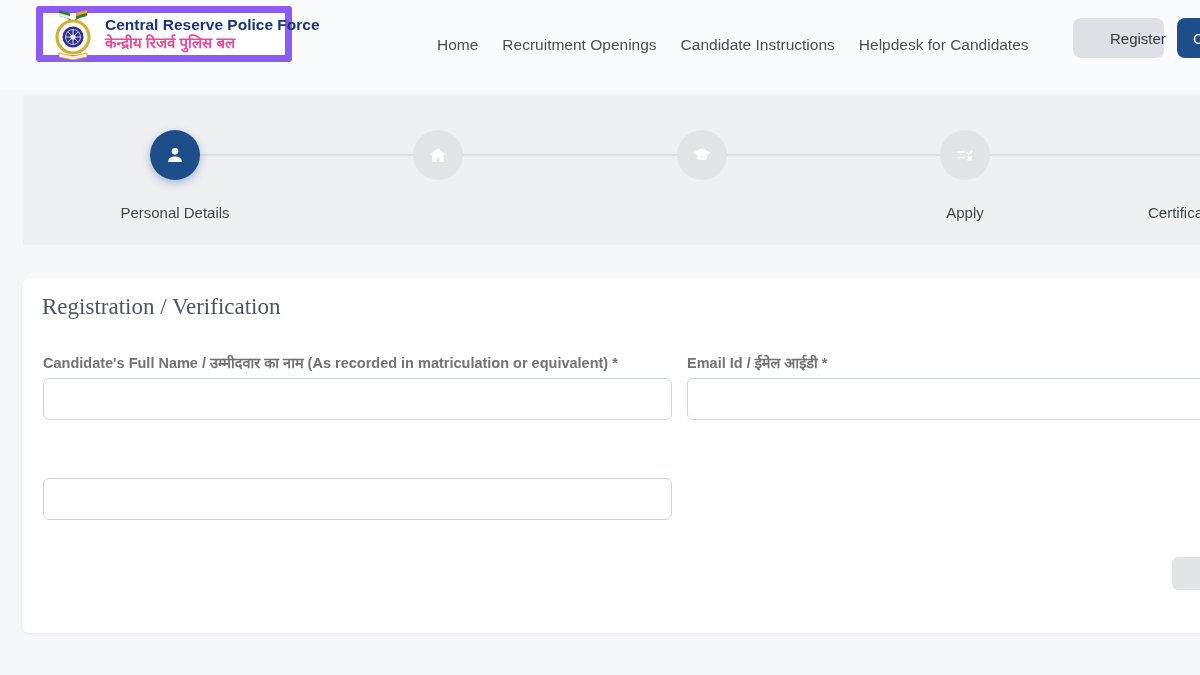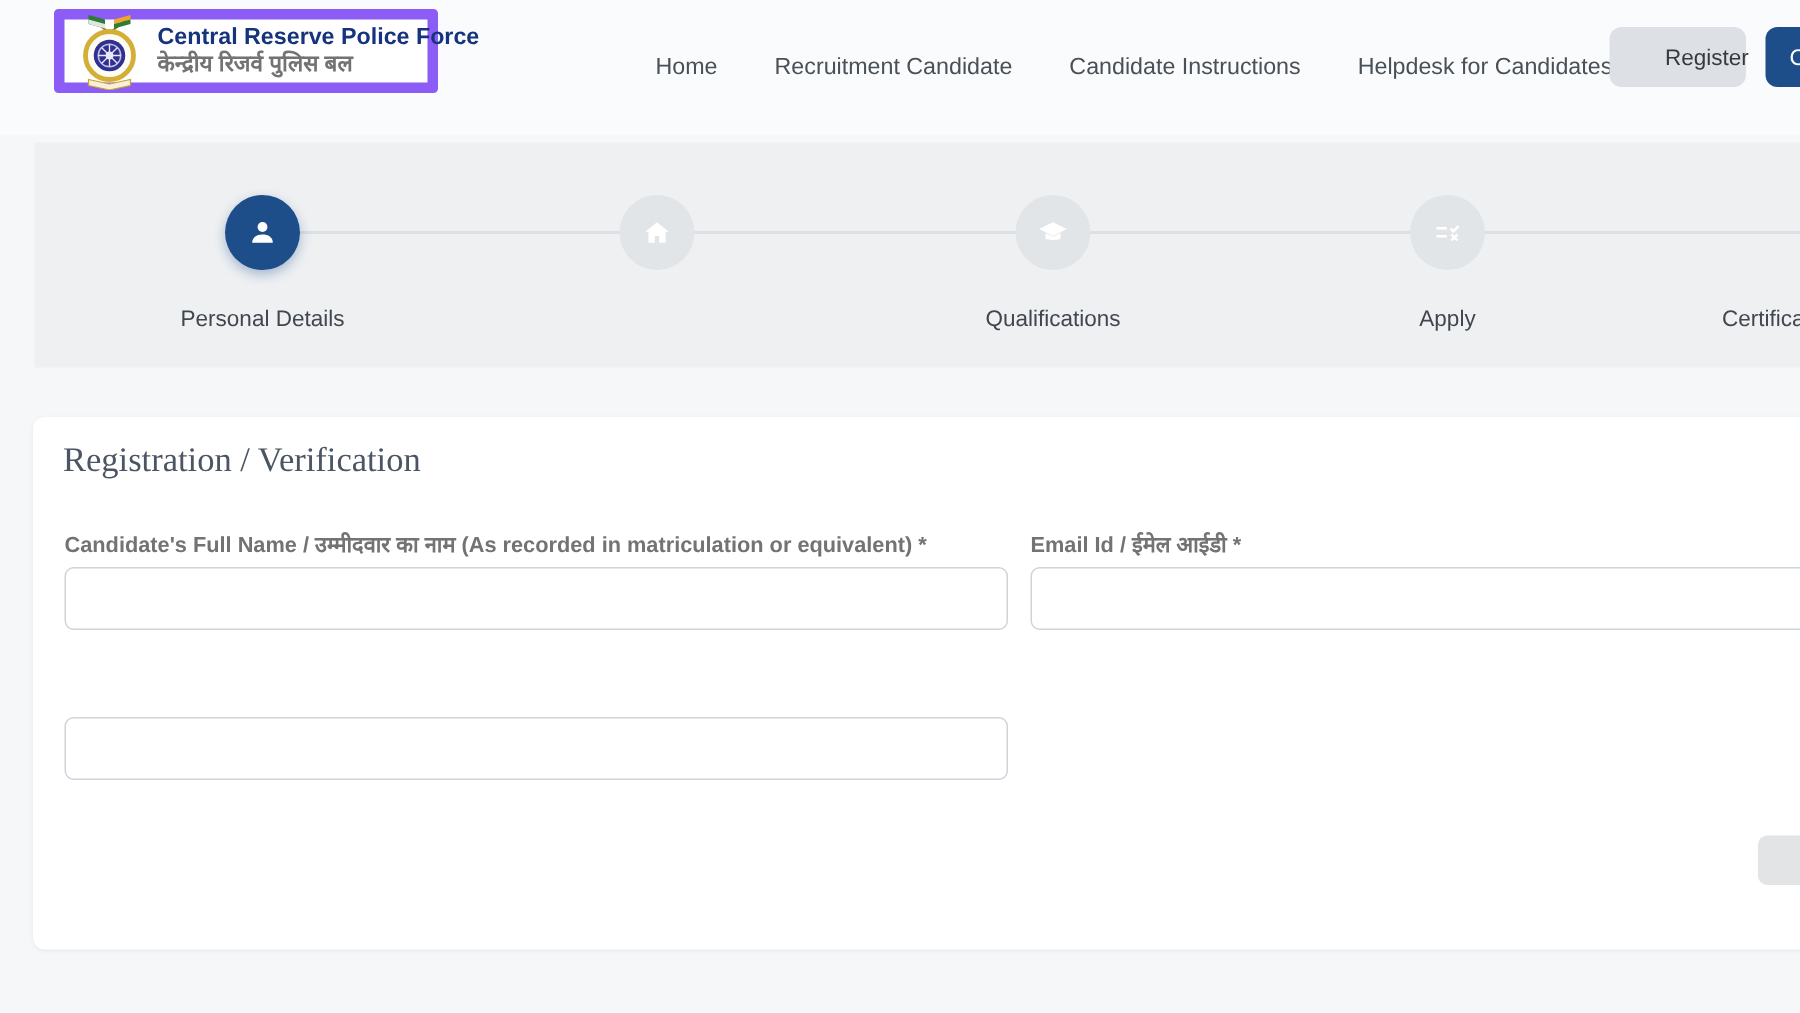--- a/index.html
+++ b/index.html
@@ -17,25 +17,25 @@
     background: #fafbfc;
   }
   .logo-chip {
     position: absolute; left: 36px; top: 6px; width: 256px; height: 56px;
     background: #ffffff; border: 7px solid #8b5cf6; border-radius: 3px;
     display: flex; align-items: center; padding-left: 6px;
   }
   .emblem { width: 48px; height: 52px; flex: 0 0 auto; }
   .brand-text { margin-left: 8px; line-height: 1.25; }
   .brand-title { font-size: 15.5px; font-weight: bold; color: #16337e; white-space: nowrap; }
-  .brand-subtitle { font-size: 15px; font-weight: bold; color: #737373; white-space: nowrap; }
+  .brand-subtitle { font-size: 15px; font-weight: bold; color: #ec4899; white-space: nowrap; }
 
   .nav {
     position: absolute; left: 437px; top: 0; height: 90px;
-    display: flex; align-items: center; gap: 38px;
+    display: flex; align-items: center; gap: 24px;
   }
   .nav-link { font-size: 15.5px; color: #495057; white-space: nowrap; cursor: pointer; }
 
   .btn-register {
     position: absolute; left: 1073px; top: 18px; width: 91px; height: 40px;
     background: #dde1e6; border: none; border-radius: 8px;
     font-family: inherit; font-size: 15px; color: #343a40; cursor: pointer; padding-left: 37px;
   }
   .btn-login-partial {
     position: absolute; left: 1177px; top: 18px; width: 120px; height: 40px;
@@ -143,21 +143,21 @@
       <path d="M10 45 L24 48 L38 45 L38 49 L24 52 L10 49 Z" fill="#f5efdd" stroke="#c9a227" stroke-width="0.8"></path>
     </svg>
     <div class="brand-text">
       <div class="brand-title">Central Reserve Police Force</div>
       <div class="brand-subtitle">केन्द्रीय रिजर्व पुलिस बल</div>
     </div>
   </div>
 
   <nav class="nav">
     <a class="nav-link">Home</a>
-    <a class="nav-link">Recruitment Candidate</a>
+    <a class="nav-link">Recruitment Openings</a>
     <a class="nav-link">Candidate Instructions</a>
     <a class="nav-link">Helpdesk for Candidates</a>
   </nav>
 
   <button class="btn-register">Register</button>
   <button class="btn-login-partial">C</button>
 </div>
 
 <div class="stepper-band">
   <div class="stepper-line"></div>
@@ -186,21 +186,20 @@
 
   <div class="step step-3">
     <div class="step-circle">
       <span class="step-icon">
         <svg width="22" height="22" viewBox="0 0 24 24">
           <path d="M12 4.5 L22 9.5 L12 14.5 L2 9.5 Z" fill="#ffffff"></path>
           <path d="M6.5 12.3 V16 c0 1.9 11 1.9 11 0 V12.3 L12 15 Z" fill="#ffffff"></path>
         </svg>
       </span>
     </div>
-    <div class="step-label">Qualifications</div>
   </div>
 
   <div class="step step-4">
     <div class="step-circle">
       <span class="step-icon">
         <svg width="22" height="22" viewBox="0 0 24 24">
           <rect x="4" y="8" width="7.5" height="1.9" fill="#ffffff"></rect>
           <rect x="4" y="13.8" width="7.5" height="1.9" fill="#ffffff"></rect>
           <path d="M14.2 9.2 l2 2 L20 7.4" fill="none" stroke="#ffffff" stroke-width="1.8"></path>
           <path d="M14.8 13.4 l4.4 4.4 M19.2 13.4 l-4.4 4.4" stroke="#ffffff" stroke-width="1.8"></path>

